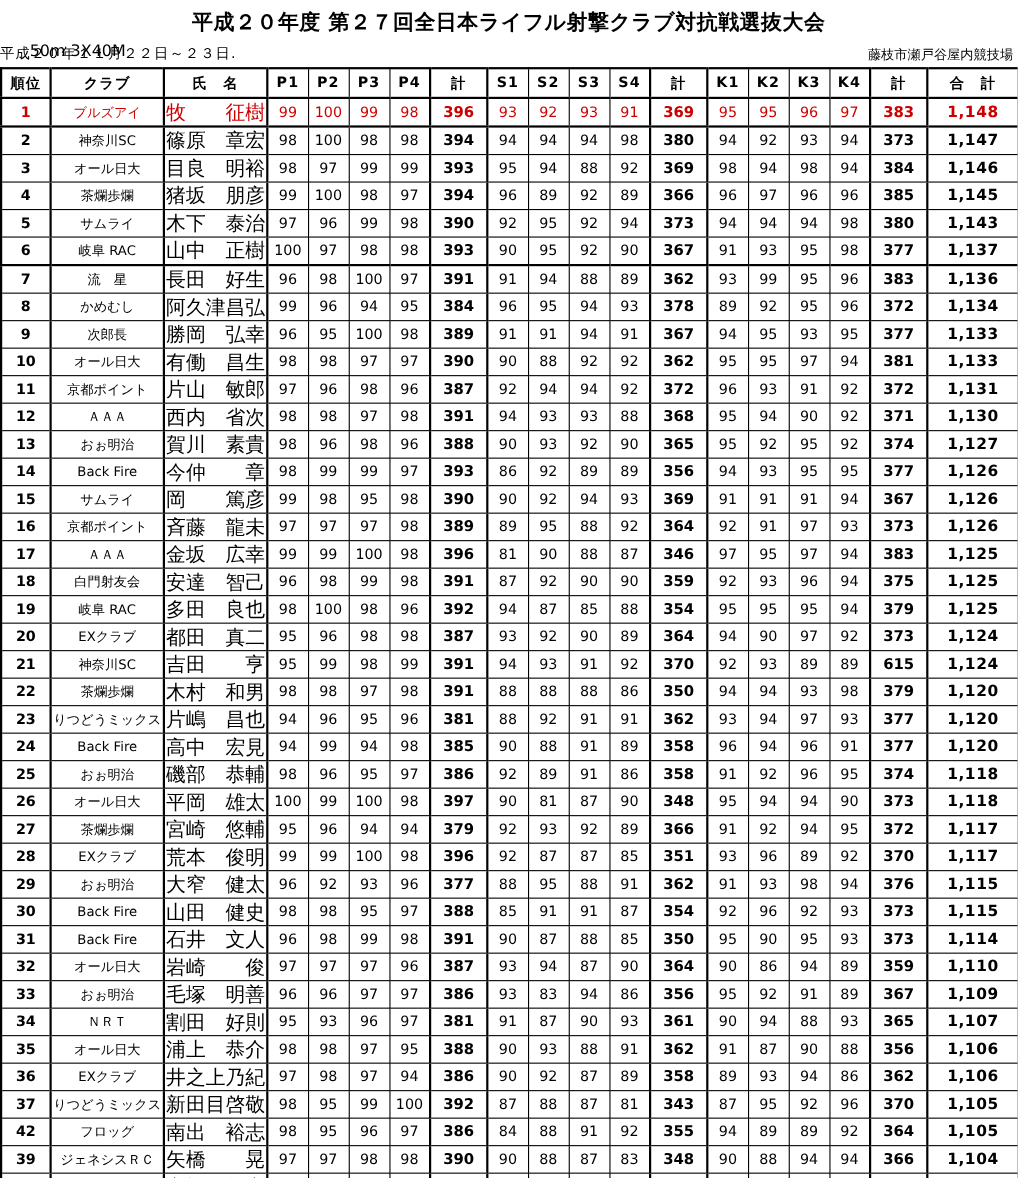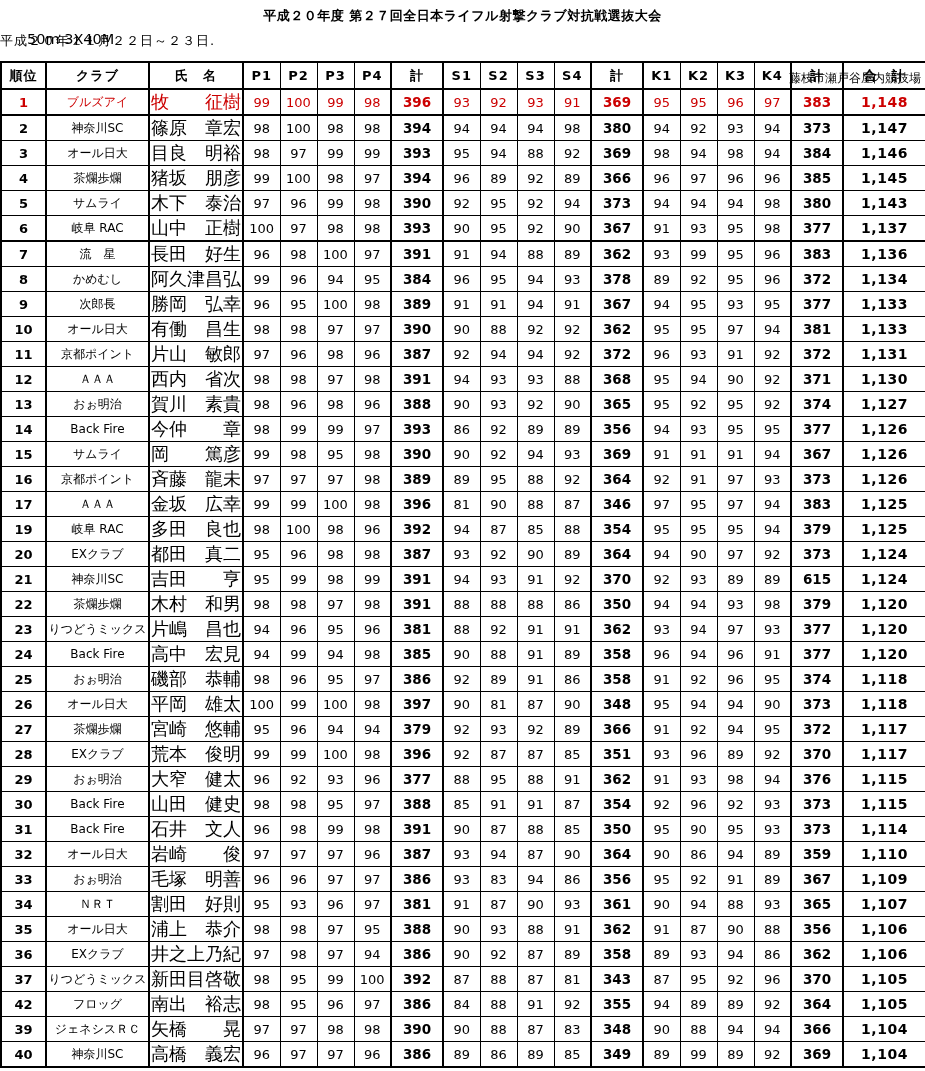--- a/index.html
+++ b/index.html
@@ -3,27 +3,27 @@
 <meta charset="utf-8">
 <style>
   html,body{margin:0;padding:0;background:#fff;}
   body{
     width:925px;height:1071px;overflow:hidden;
     font-family:"DejaVu Sans","Liberation Sans",sans-serif;
     color:#000;-webkit-font-smoothing:antialiased;
   }
   .top{height:61px;position:relative;}
   .title{
-    text-align:center;font-weight:bold;font-size:13px;
+    text-align:center;font-weight:bold;font-size:19px;
     padding-top:7px;letter-spacing:0.5px;
   }
   .meta{position:relative;height:26px;margin-top:3px;}
   .event{position:absolute;left:27px;top:3px;font-weight:normal;font-size:14.5px;}
   .date{position:absolute;left:0;right:0;top:4px;font-size:13px;letter-spacing:1px;}
-  .venue{position:absolute;right:4px;top:6px;font-size:12px;margin-top:36px;}
+  .venue{position:absolute;right:4px;top:6px;font-size:12px;}
 
   table{
     border-collapse:collapse;table-layout:fixed;width:925px;
     border:2px solid #000;
   }
   th,td{
     border:1px solid #000;text-align:center;padding:0;
     overflow:hidden;white-space:nowrap;
   }
   thead tr{height:27px;}
@@ -449,20 +449,41 @@
         <td class="c-score">87</td>
         <td class="c-sub bl2">346</td>
         <td class="c-score bl2">97</td>
         <td class="c-score">95</td>
         <td class="c-score">97</td>
         <td class="c-score">94</td>
         <td class="c-sub bl2">383</td>
         <td class="c-grand bl2">1,125</td>
       </tr>
       <tr>
+        <td class="c-rank">18</td>
+        <td class="c-club bl2">白門射友会</td>
+        <td class="c-name bl2">安達　智己</td>
+        <td class="c-score bl2">96</td>
+        <td class="c-score">98</td>
+        <td class="c-score">99</td>
+        <td class="c-score">98</td>
+        <td class="c-sub bl2">391</td>
+        <td class="c-score bl2">87</td>
+        <td class="c-score">92</td>
+        <td class="c-score">90</td>
+        <td class="c-score">90</td>
+        <td class="c-sub bl2">359</td>
+        <td class="c-score bl2">92</td>
+        <td class="c-score">93</td>
+        <td class="c-score">96</td>
+        <td class="c-score">94</td>
+        <td class="c-sub bl2">375</td>
+        <td class="c-grand bl2">1,125</td>
+      </tr>
+      <tr>
         <td class="c-rank">19</td>
         <td class="c-club bl2">岐阜 RAC</td>
         <td class="c-name bl2">多田　良也</td>
         <td class="c-score bl2">98</td>
         <td class="c-score">100</td>
         <td class="c-score">98</td>
         <td class="c-score">96</td>
         <td class="c-sub bl2">392</td>
         <td class="c-score bl2">94</td>
         <td class="c-score">87</td>

